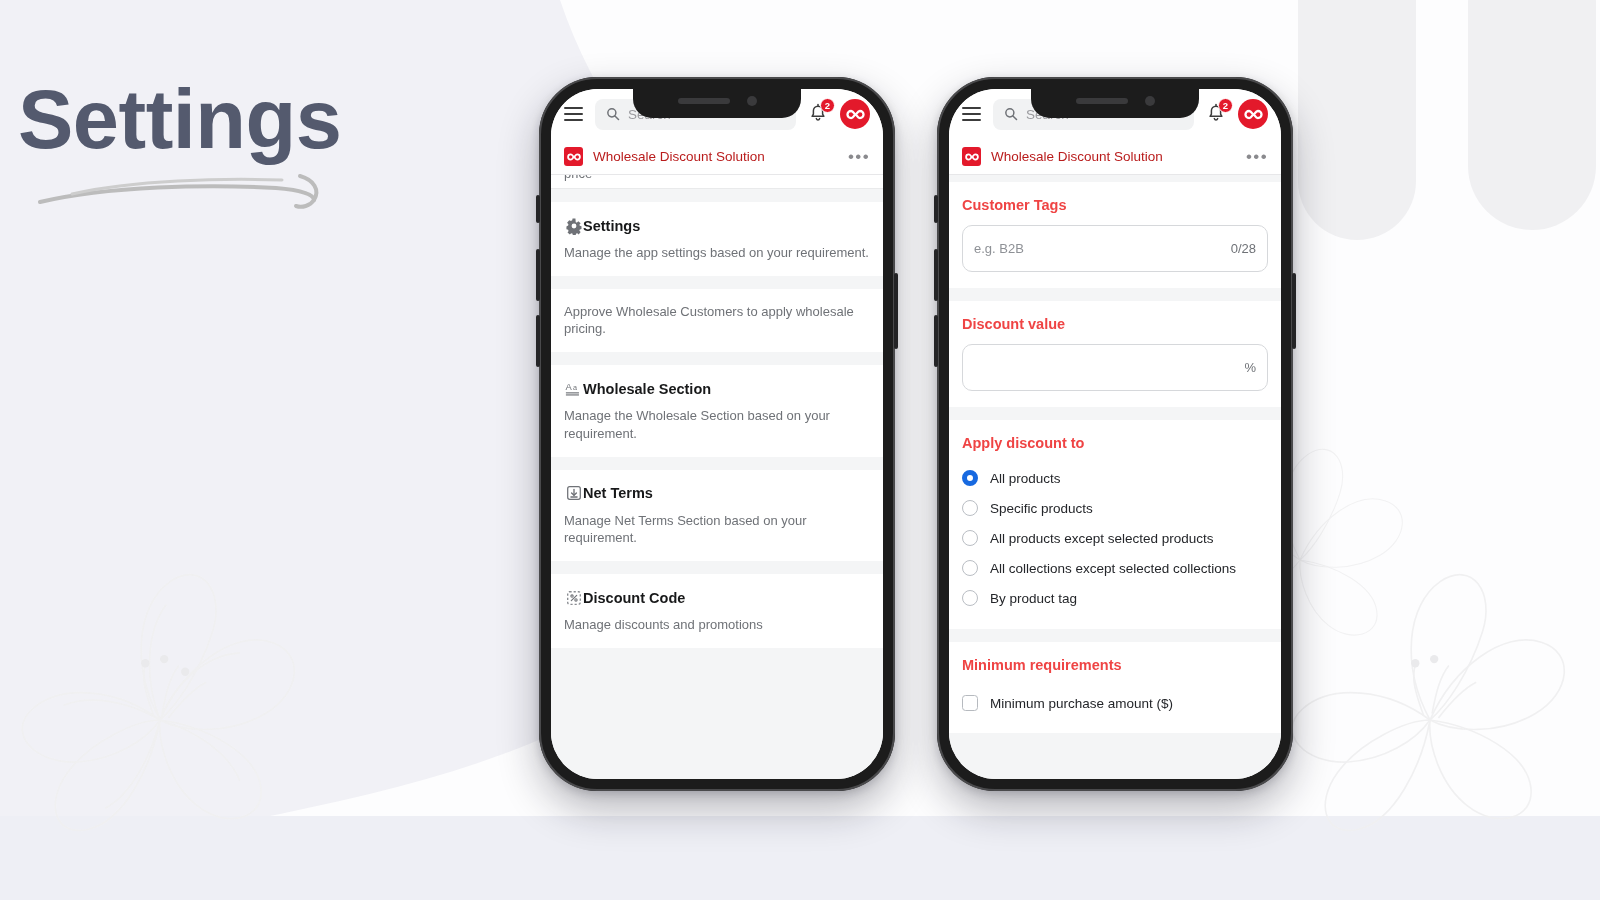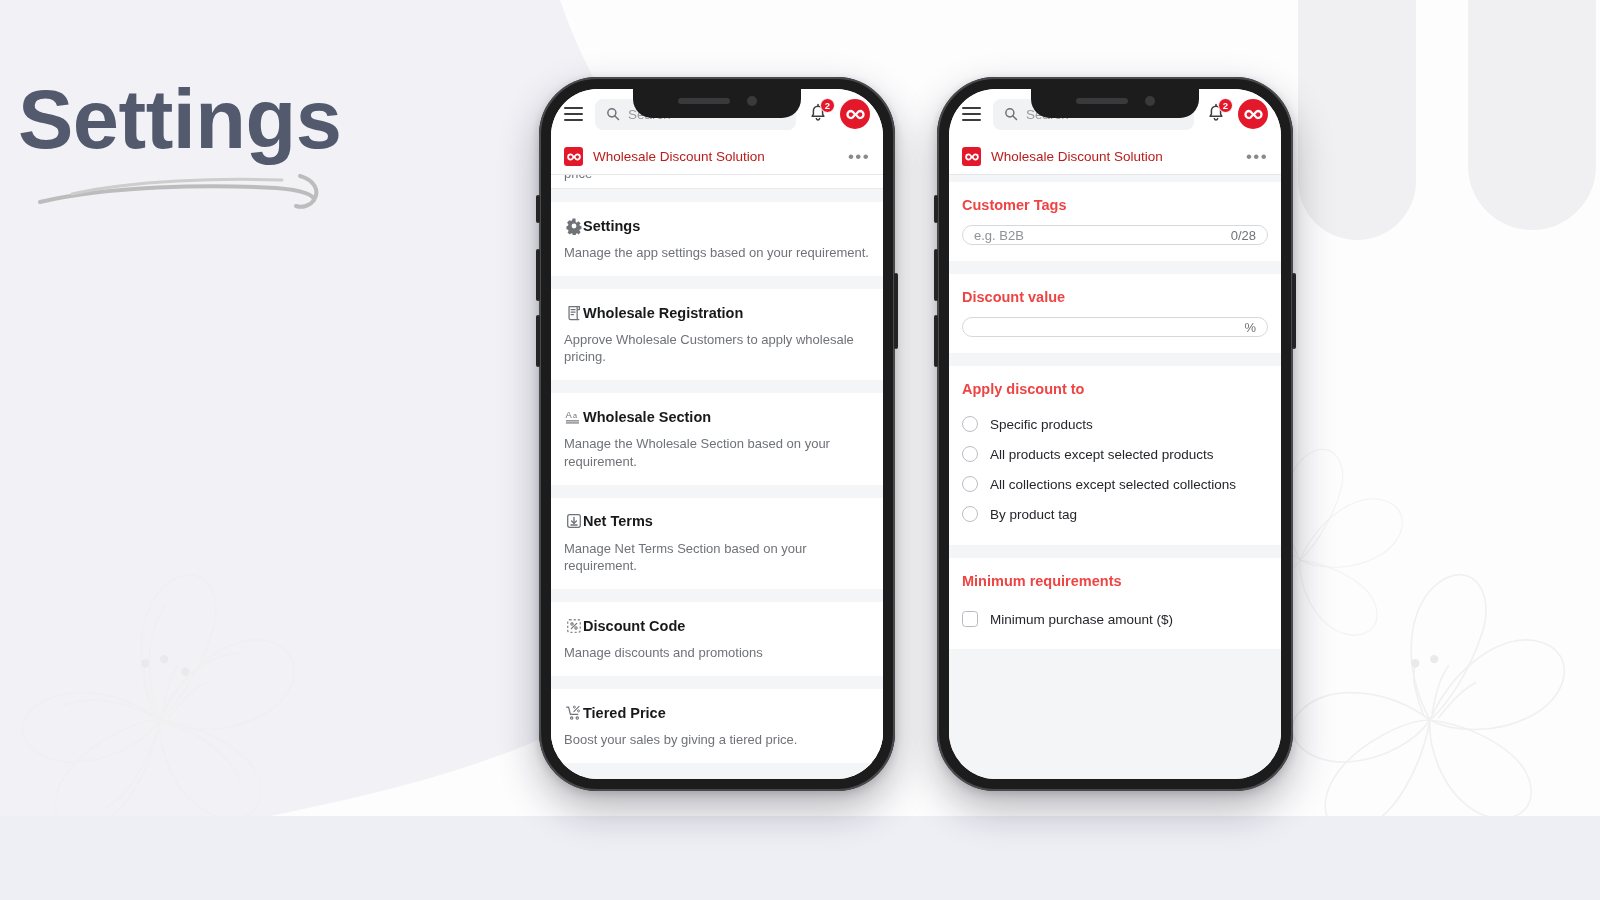--- a/index.html
+++ b/index.html
@@ -164,21 +164,21 @@
   .card-head { display: flex; align-items: center; gap: 0; margin-bottom: 9px; }
   .card-icon { width: 19px; height: 19px; flex: none; display: flex; align-items: center; justify-content: center; }
   .card-title { font-size: 14.5px; font-weight: 700; color: #18191a; }
   .card-desc { font-size: 13px; color: #6f7277; line-height: 1.32; }
 
   
   .section { background: #fff; padding: 15px 13px 16px; }
   .sec-title { font-size: 14.5px; font-weight: 700; color: #ef4444; margin-bottom: 12px; }
 
   .field {
-    height: 20px;
+    height: 47px;
     border: 1px solid #d6d8db;
     border-radius: 10px;
     display: flex; align-items: center;
     padding: 0 11px;
     background: #fff;
   }
   .field .ph { font-size: 13px; color: #8e9196; }
   .field .suffix { margin-left: auto; font-size: 13px; color: #6f7277; }
 
   .radio-row { display: flex; align-items: center; gap: 12px; padding: 7px 0; cursor: pointer; }
@@ -315,32 +315,20 @@
               <path fill="#6f7277" d="M11.6 1.6h-3.2l-.4 2.1a6.4 6.4 0 0 0-1.3.76L4.7 3.7 2.3 6.4l1.5 1.6a6.4 6.4 0 0 0-.3 1.4L1.6 10.5v3.1l1.9.6c.1.5.3.95.5 1.37L2.8 17.2l2.6 2.2 1.5-1.4c.43.2.88.35 1.35.44l.5 1.9h3.1l.5-1.9c.47-.1.92-.25 1.34-.45l1.5 1.4 2.2-2.6-1.4-1.5c.2-.42.35-.87.44-1.34l1.9-.5v-3.1l-1.9-.5a6.4 6.4 0 0 0-.45-1.35l1.4-1.5-2.6-2.2-1.5 1.4a6.4 6.4 0 0 0-1.34-.45zM10 7.3a2.7 2.7 0 1 1 0 5.4 2.7 2.7 0 0 1 0-5.4z"></path>
             </svg>
           </span>
           <span class="card-title">Settings</span>
         </div>
         <div class="card-desc">Manage the app settings based on your requirement.</div>
       </div>
 
       <div class="gap-band"></div>
       <div class="card">
-        <div class="card-head">
-          <span class="card-icon">
-            <svg width="18" height="18" viewBox="0 0 20 20">
-              <path d="M4.5 3h9v12.5a1.8 1.8 0 0 0 1.8 1.8H6.3a1.8 1.8 0 0 1-1.8-1.8V3z" fill="none" stroke="#6f7277" stroke-width="1.4" stroke-linejoin="round"></path>
-              <path d="M13.5 3h2.5v3.2h-2.5" fill="none" stroke="#6f7277" stroke-width="1.4" stroke-linejoin="round"></path>
-              <line x1="6.8" y1="6.2" x2="11.2" y2="6.2" stroke="#6f7277" stroke-width="1.4" stroke-linecap="round"></line>
-              <line x1="6.8" y1="9" x2="11.2" y2="9" stroke="#6f7277" stroke-width="1.4" stroke-linecap="round"></line>
-              <line x1="6.8" y1="11.8" x2="9.4" y2="11.8" stroke="#6f7277" stroke-width="1.4" stroke-linecap="round"></line>
-            </svg>
-          </span>
-          <span class="card-title">Wholesale Registration</span>
-        </div>
         <div class="card-desc">Approve Wholesale Customers to apply wholesale pricing.</div>
       </div>
 
       <div class="gap-band"></div>
       <div class="card">
         <div class="card-head">
           <span class="card-icon">
             <svg width="18" height="18" viewBox="0 0 20 20">
               <text x="0.5" y="11.5" font-family="Liberation Sans, sans-serif" font-size="10.5" fill="#6f7277">A</text>
               <text x="9" y="11.5" font-family="Liberation Sans, sans-serif" font-size="8" fill="#6f7277">a</text>
@@ -379,36 +367,20 @@
               <circle cx="12.2" cy="12.2" r="1.3" fill="none" stroke="#6f7277" stroke-width="1.2"></circle>
               <line x1="13" y1="7" x2="7" y2="13" stroke="#6f7277" stroke-width="1.3" stroke-linecap="round"></line>
             </svg>
           </span>
           <span class="card-title">Discount Code</span>
         </div>
         <div class="card-desc">Manage discounts and promotions</div>
       </div>
 
       <div class="gap-band"></div>
-      <div class="card">
-        <div class="card-head">
-          <span class="card-icon">
-            <svg width="18" height="18" viewBox="0 0 20 20">
-              <path d="M1.8 3.4h2.2l2 8.2h8.1" fill="none" stroke="#6f7277" stroke-width="1.4" stroke-linecap="round" stroke-linejoin="round"></path>
-              <circle cx="7.4" cy="15.6" r="1.3" fill="none" stroke="#6f7277" stroke-width="1.3"></circle>
-              <circle cx="13.6" cy="15.6" r="1.3" fill="none" stroke="#6f7277" stroke-width="1.3"></circle>
-              <circle cx="10.4" cy="3.4" r="1.1" fill="none" stroke="#6f7277" stroke-width="1.1"></circle>
-              <circle cx="15" cy="7.6" r="1.1" fill="none" stroke="#6f7277" stroke-width="1.1"></circle>
-              <line x1="15.6" y1="2.6" x2="9.8" y2="8.4" stroke="#6f7277" stroke-width="1.2" stroke-linecap="round"></line>
-            </svg>
-          </span>
-          <span class="card-title">Tiered Price</span>
-        </div>
-        <div class="card-desc">Boost your sales by giving a tiered price.</div>
-      </div>
       <div class="gap-band"></div>
     </div>
   </div>
 </div>
 
 <div class="phone" id="phone-right">
   <div class="btn-side btn-silent"></div>
   <div class="btn-side btn-volup"></div>
   <div class="btn-side btn-voldn"></div>
   <div class="btn-side btn-power"></div>
@@ -477,20 +449,24 @@
           <span class="suffix">%</span>
         </div>
       </div>
 
       <div class="gap-band"></div>
 
       <div class="section">
         <div class="sec-title">Apply discount to</div>
 
         <div class="radio-row">
+          <span class="radio on"></span>
+          <span class="radio-label">All products</span>
+        </div>
+        <div class="radio-row">
           <span class="radio"></span>
           <span class="radio-label">Specific products</span>
         </div>
         <div class="radio-row">
           <span class="radio"></span>
           <span class="radio-label">All products except selected products</span>
         </div>
         <div class="radio-row">
           <span class="radio"></span>
           <span class="radio-label">All collections except selected collections</span>

